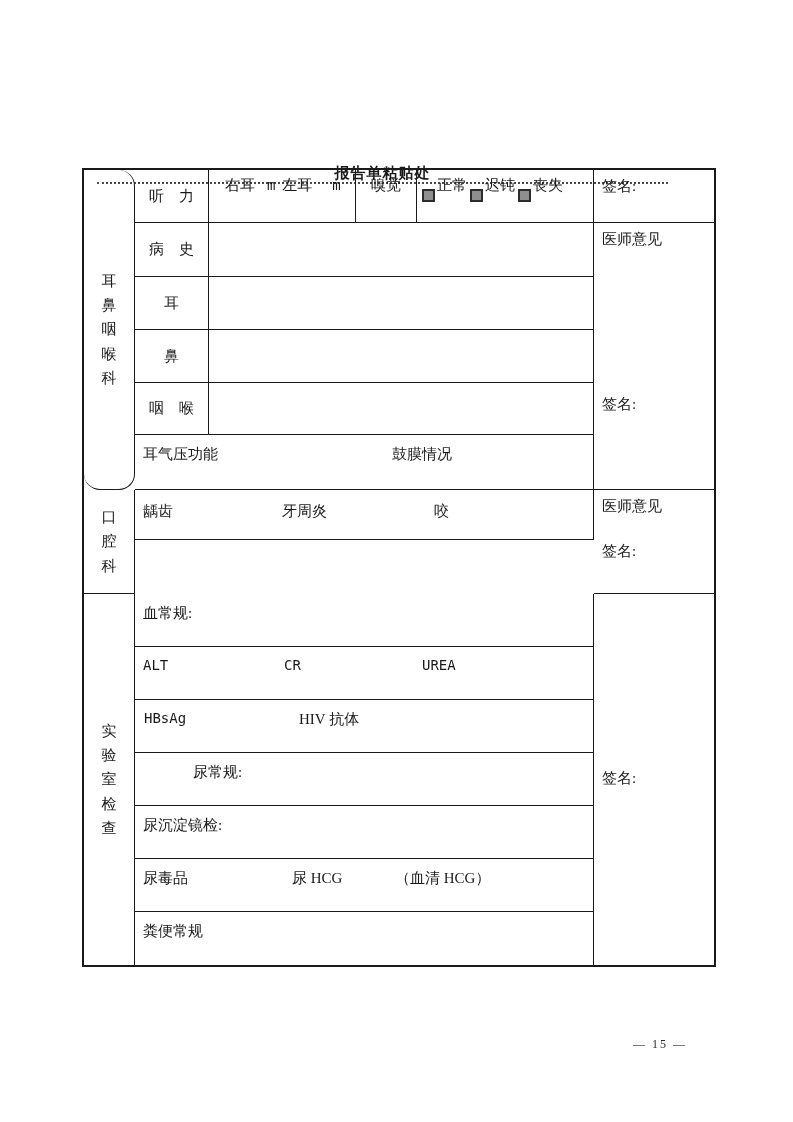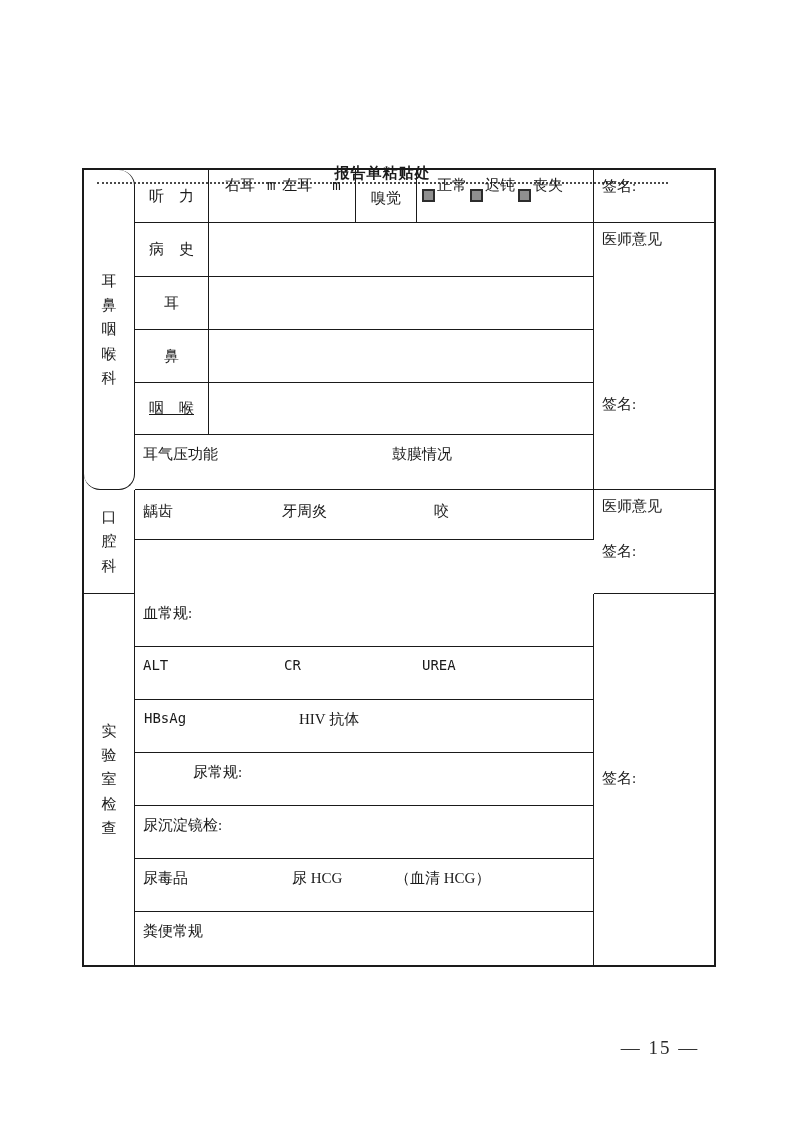--- a/index.html
+++ b/index.html
@@ -35,36 +35,36 @@
 
   .rowlabel { display:flex; align-items:center; justify-content:center; letter-spacing:0; }
 
   .abspan { position:absolute; top:10px; white-space:nowrap; }
 
   
   .ears { padding:6px 0 0 16px; white-space:nowrap; }
   .ears .mono { margin-left:12px; }
   .ears .lear { margin-left:3px; }
   .ears .m2 { margin-left:20px; }
-  .smell { text-align:center; padding-top:19px; }
+  .smell { text-align:center; padding-top:6px; }
   .options { display:flex; align-items:flex-start; padding:6px 0 0 5px; }
   .optgroup { display:flex; align-items:flex-start; margin-right:3px; }
   .checkbox {
     width:13px; height:13px; background:#8f8f8f; border:2px solid #2c2c2c;
     margin:13px 2px 0 0; flex:0 0 auto;
   }
 
   
   .opinion-top { position:absolute; left:8px; top:7px; }
   .sign-pos { position:absolute; left:8px; }
 
   
   .page-num {
     position:absolute; left:605px; top:1037px; width:110px;
-    text-align:center; font-size:19px; color:#2b2b2b; letter-spacing:2px;
+    text-align:center; font-size:12px; color:#2b2b2b; letter-spacing:2px;
   }
 </style>
 </head>
 <body>
 
 <div class="paste-line">
   <span>报告单粘贴处</span>
 </div>
 
 <div class="form-table">
@@ -119,21 +119,21 @@
   <div class="c rowlabel" style="grid-column:2; grid-row:3;">
     <span>耳</span>
   </div>
   <div class="c" style="grid-column:3 / span 3; grid-row:3;"></div>
 
   <div class="c rowlabel" style="grid-column:2; grid-row:4;">
     <span>鼻</span>
   </div>
   <div class="c" style="grid-column:3 / span 3; grid-row:4;"></div>
 
-  <div class="c rowlabel" style="grid-column:2; grid-row:5;text-decoration:underline;">
+  <div class="c rowlabel" style="grid-column:2; grid-row:5;">
     <span>咽　喉</span>
   </div>
   <div class="c" style="grid-column:3 / span 3; grid-row:5;"></div>
 
   <div class="c" style="grid-column:2 / span 4; grid-row:6;">
     <span class="abspan" style="left:8px;">耳气压功能</span>
     <span class="abspan" style="left:257px;">鼓膜情况</span>
   </div>
 
   <div class="c" style="grid-column:2 / span 4; grid-row:7;">

